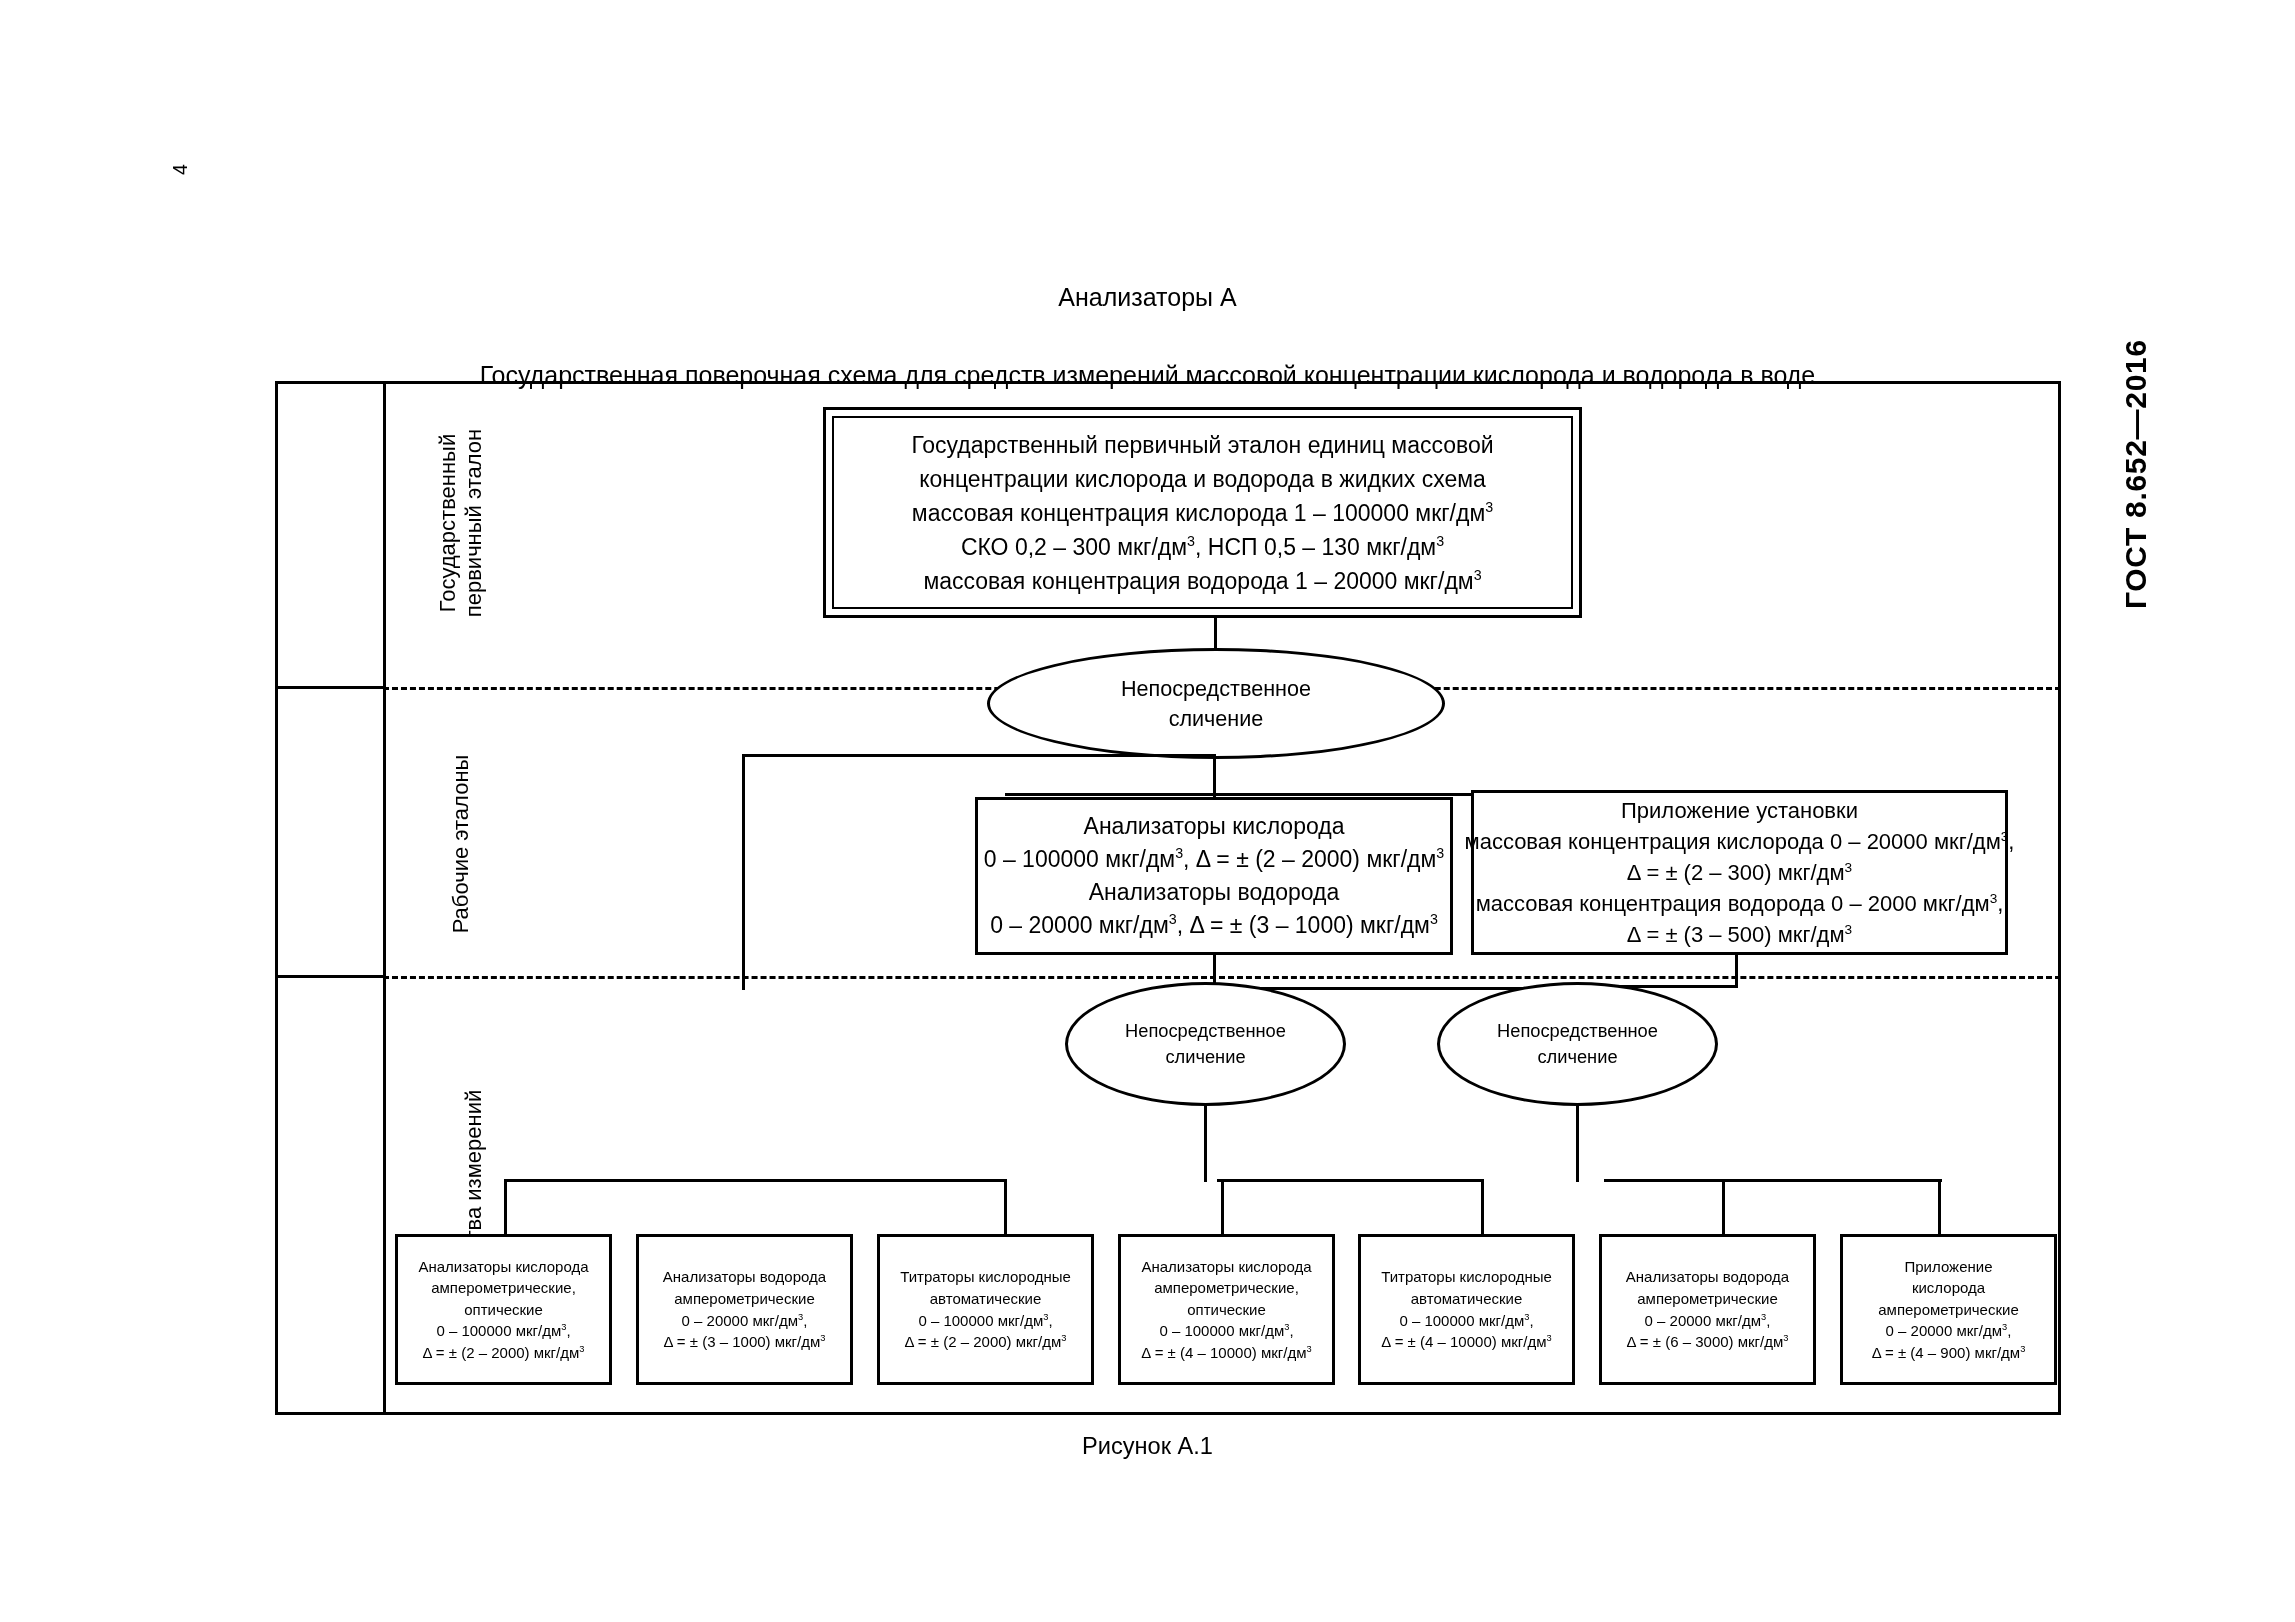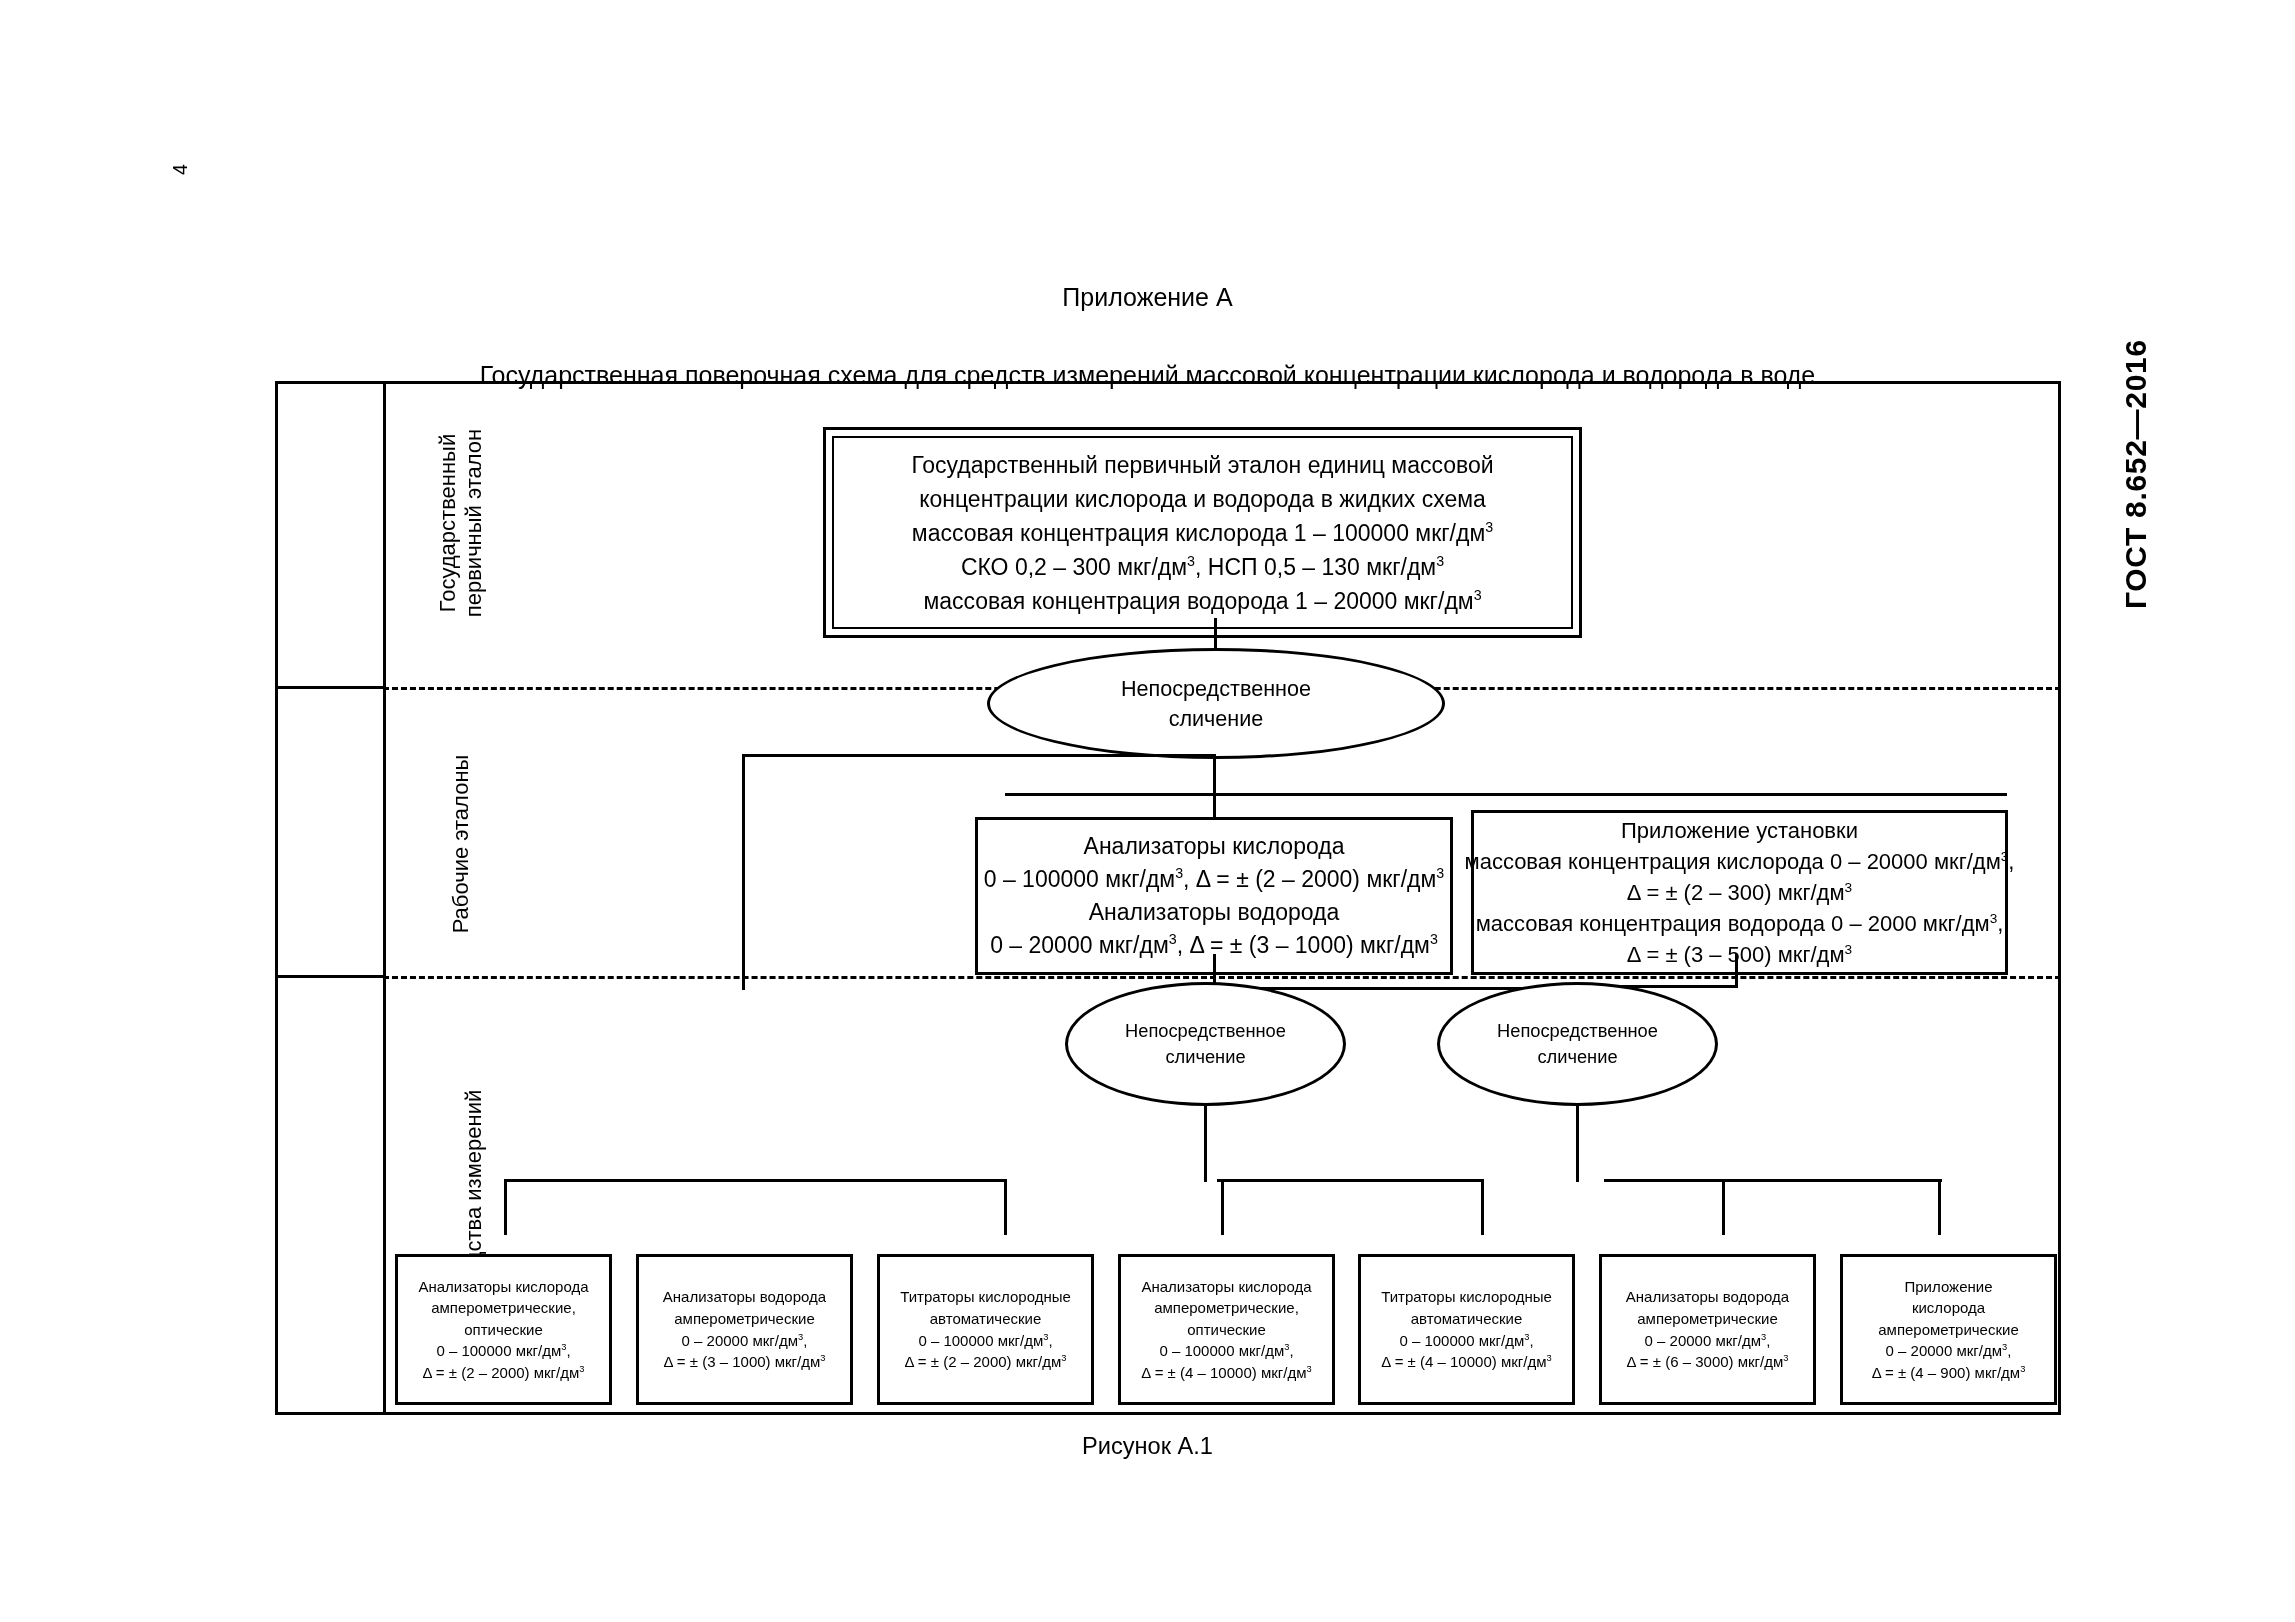--- a/index.html
+++ b/index.html
@@ -99,21 +99,20 @@
   .box {
     position: absolute;
     border: 3.3px solid #000;
     box-sizing: border-box;
     background: #fff;
     display: flex;
     flex-direction: column;
     align-items: center;
     justify-content: center;
     text-align: center;
-    margin-top: 20px;
   }
   .box.double {
     border: 3.3px solid #000;
     padding: 5.9px;
   }
   .box.double > .inner {
     border: 2.6px solid #000;
     width: 100%;
     height: 100%;
     box-sizing: border-box;
@@ -179,21 +178,21 @@
   }
 </style>
 </head>
 <body>
 
 <div id="page">
 
   <div id="page-number">4</div>
   <div id="gost-label">ГОСТ 8.652—2016</div>
 
-  <div class="head-line" id="head-annex">Приложение А</div>
+  <div class="head-line" id="head-annex">Анализаторы А</div>
   <div class="head-line" id="head-title">Государственная поверочная схема для средств измерений массовой концентрации кислорода и водорода в воде</div>
 
   <div id="frame"></div>
   <div id="col-divider"></div>
 
   <div class="label-divider" style="top:686px;"></div>
   <div class="label-divider" style="top:975px;"></div>
   <div class="dash-divider" style="top:687px;"></div>
   <div class="dash-divider" style="top:976px;"></div>
 

